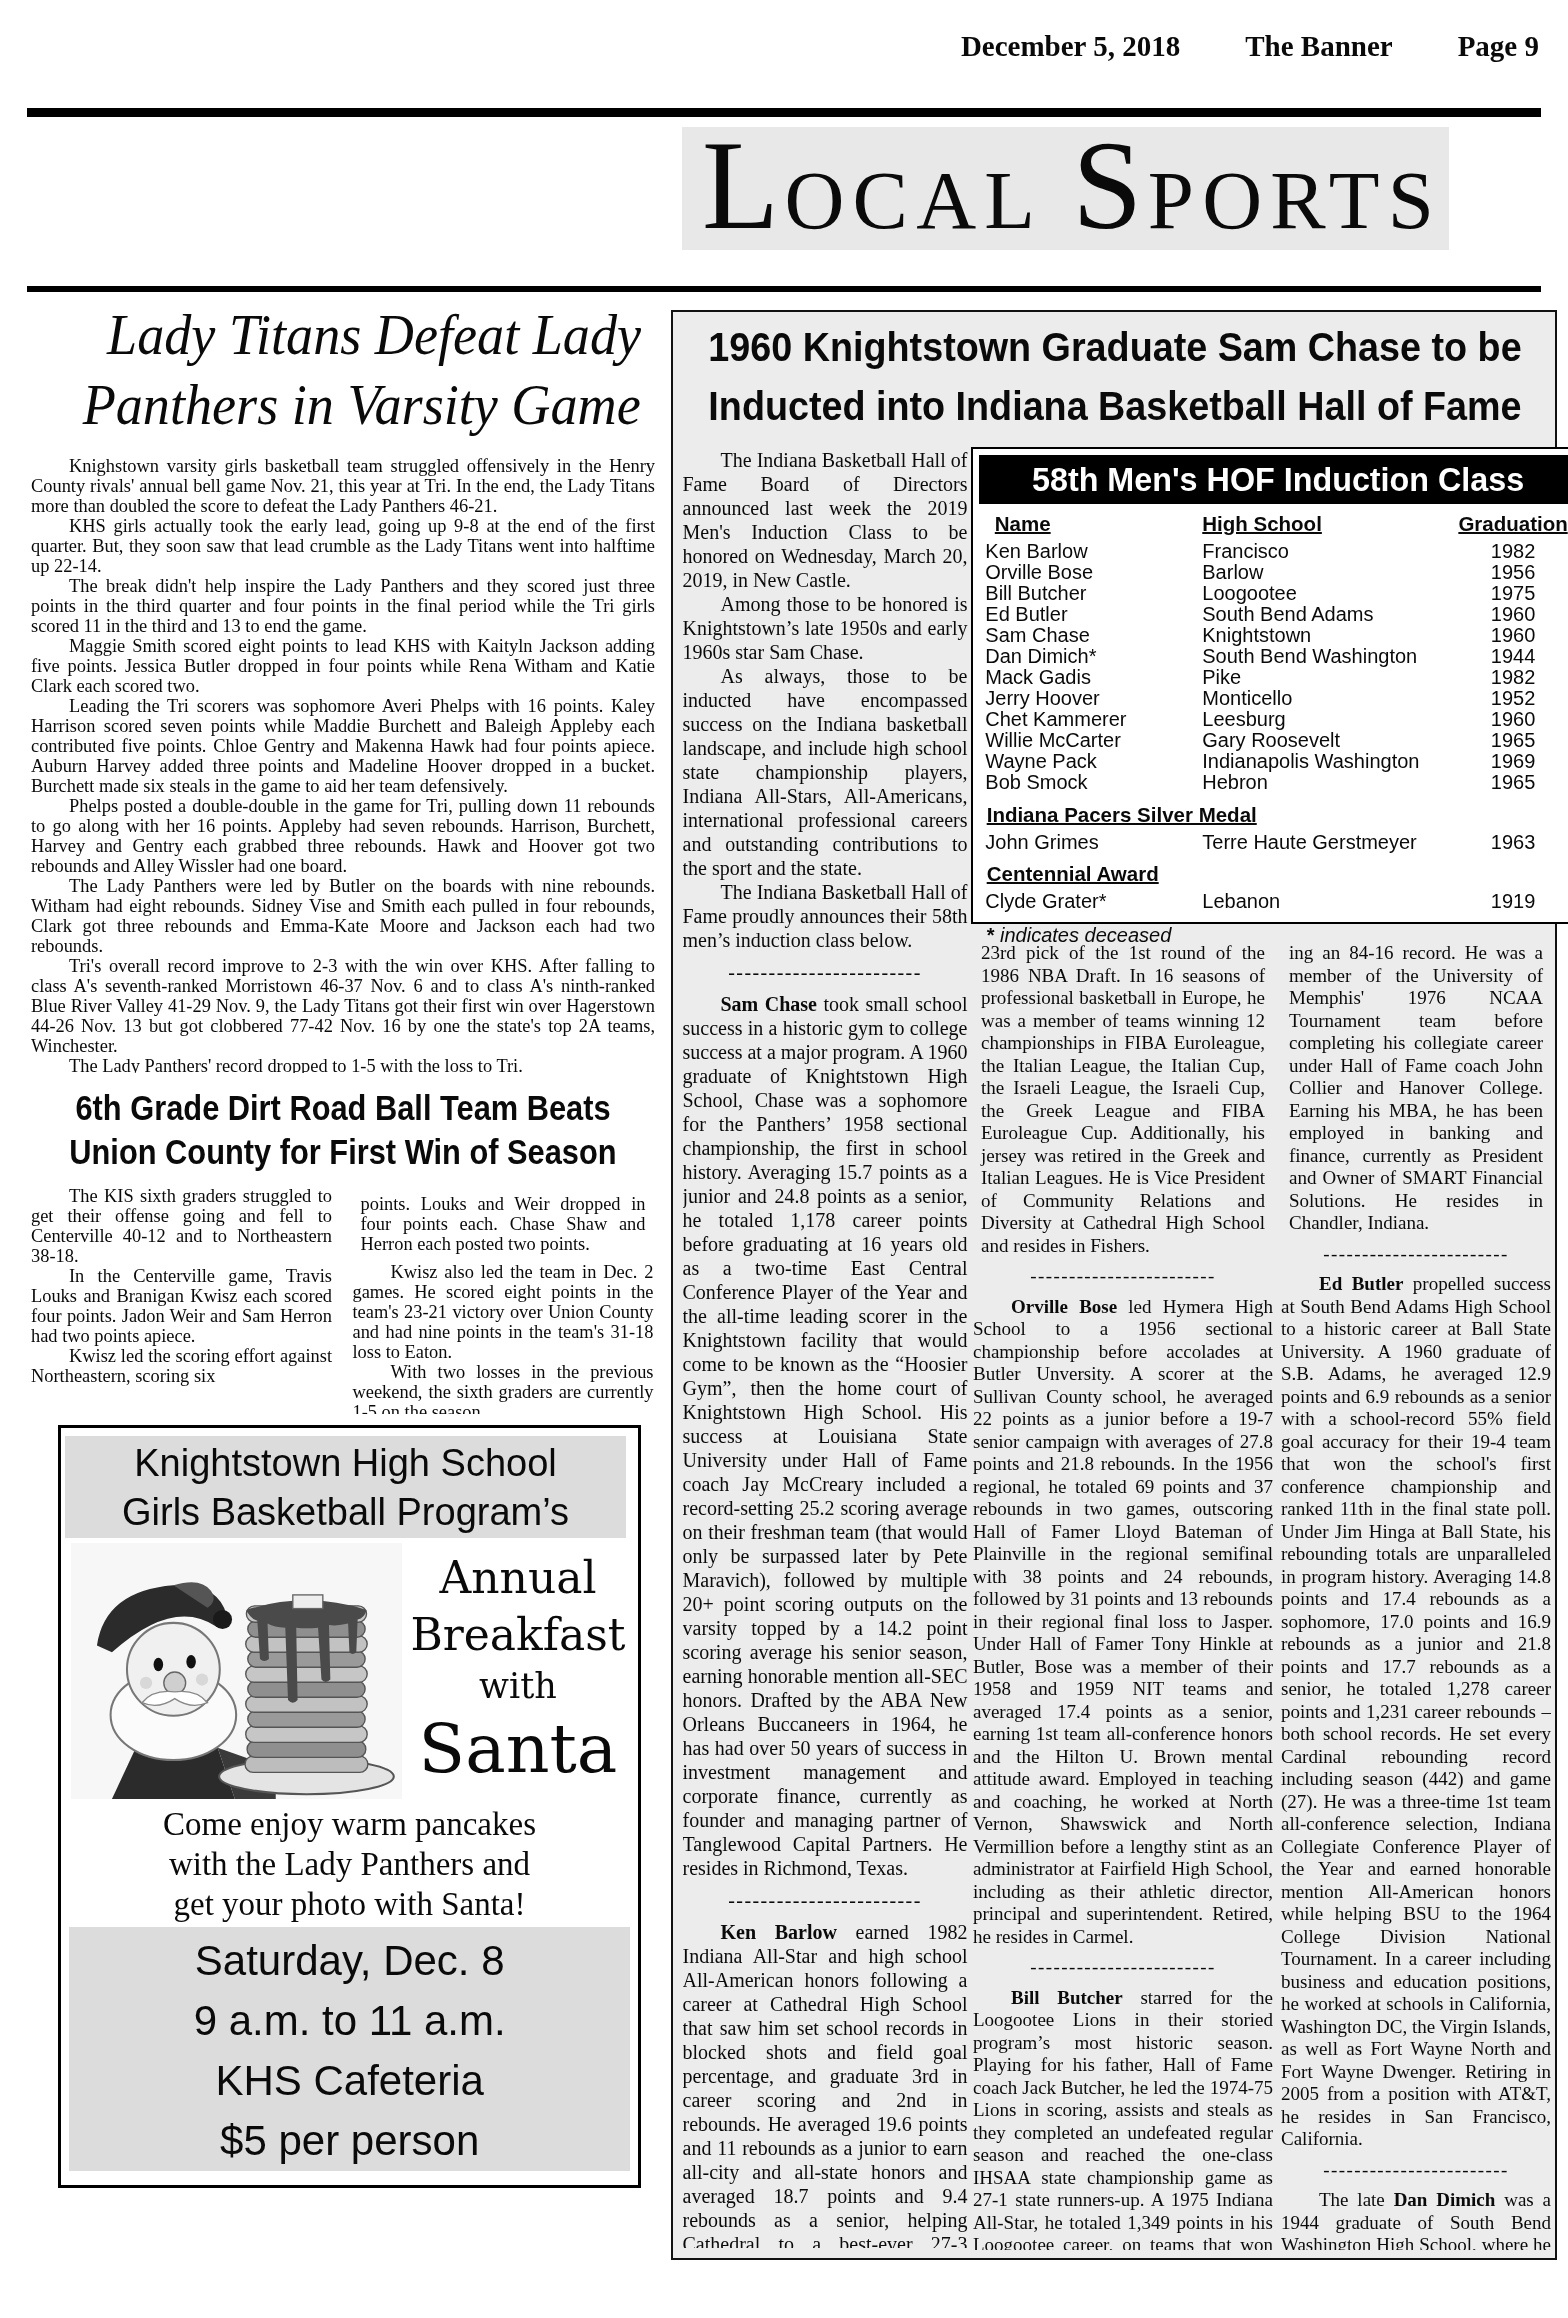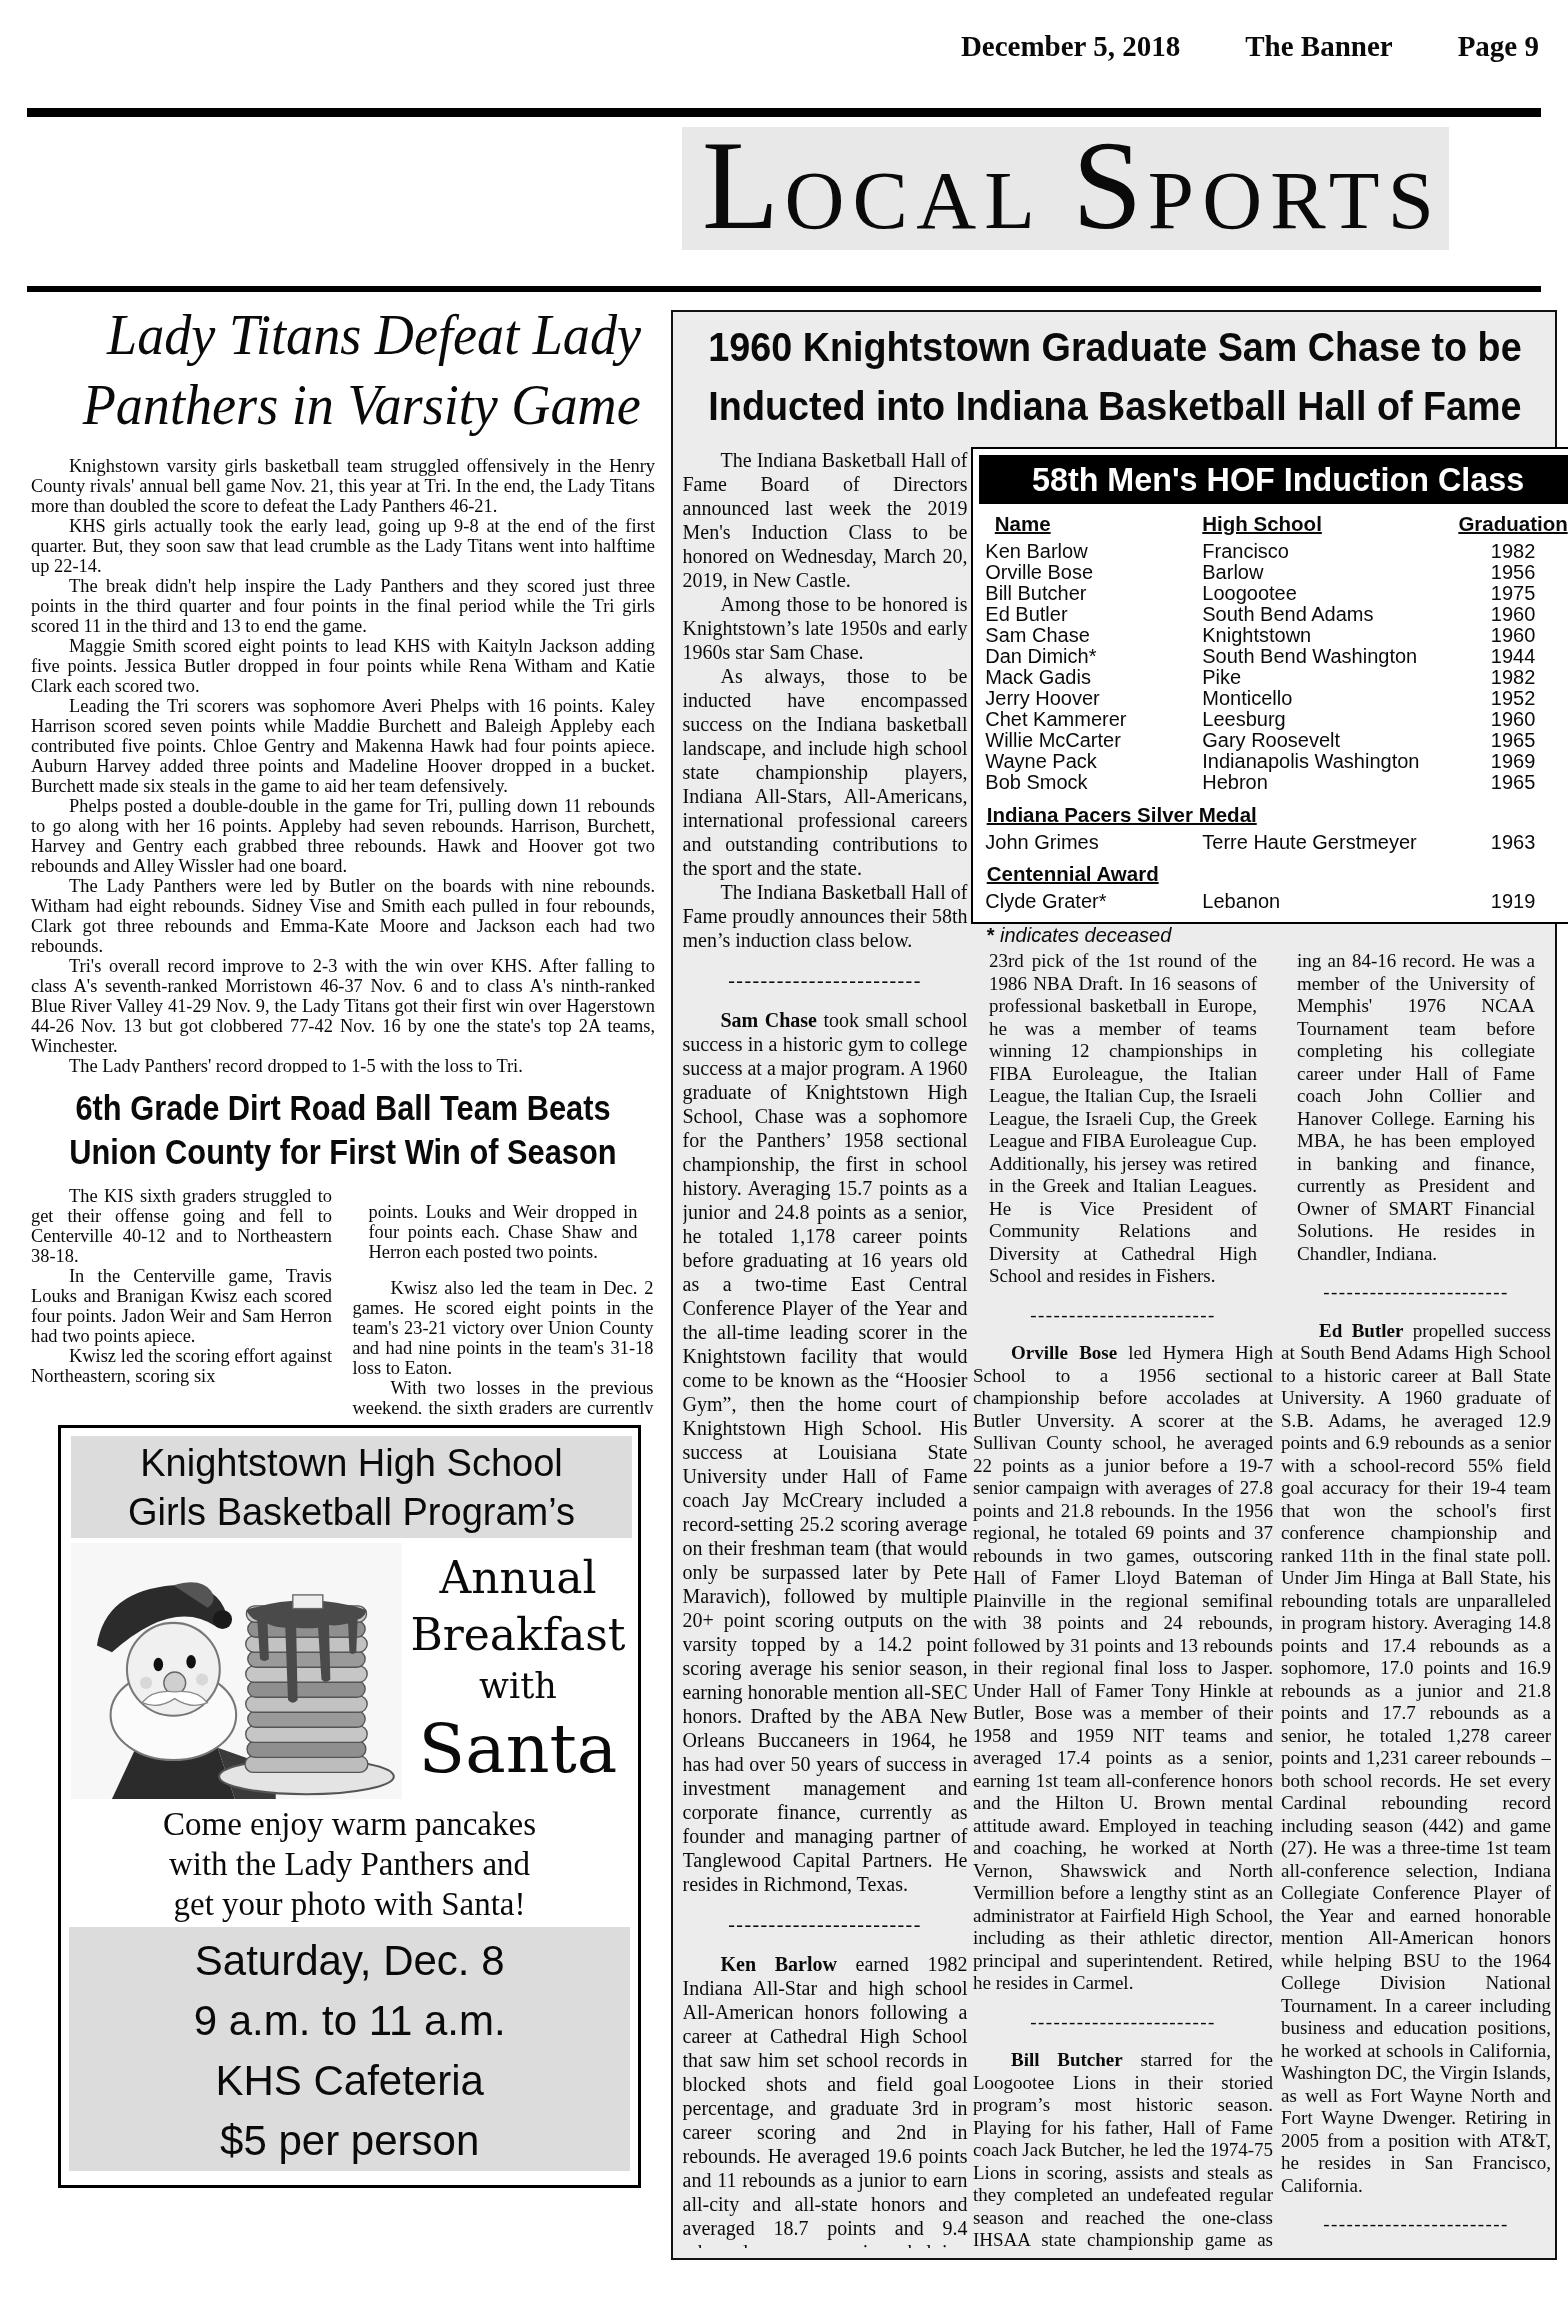--- a/index.html
+++ b/index.html
@@ -22,32 +22,32 @@
 
   
   .lt-section{position:absolute;left:31px;top:300px;width:624px;}
   .lt-headline{text-align:right;font-style:italic;font-size:57px;line-height:70px;overflow:hidden;}
   .cond{display:inline-block;transform-origin:center;white-space:nowrap;}
   .sx95{transform:scaleX(0.95);}
   .sx92{transform:scaleX(0.92);}
   .sx88{transform:scaleX(0.88);}
   .lt-body{margin-top:16.4px;height:617px;overflow:hidden;font-size:18.4px;line-height:20px;text-align:justify;}
   p.para{margin:0;text-indent:38px;font-family:Liberation Serif, serif;}
-  p.noindent{margin:16px;text-indent:0;}
+  p.noindent{margin:8px;text-indent:0;}
 
   .sg-section{position:absolute;left:31px;top:1086px;width:624px;}
   .sg-headline{text-align:center;font-family:"Liberation Sans",sans-serif;font-weight:bold;
                font-size:35px;line-height:44px;}
   .sg-cols{margin-top:12.3px;display:flex;gap:20.5px;height:228px;overflow:hidden;}
   .sg-col{width:301px;font-size:18.4px;line-height:20px;text-align:justify;}
 
   
   .ad-box{position:absolute;left:58px;top:1425px;width:577px;height:757px;border:3.4px solid #000;background:#fff;}
   .ad-gray{background:#dcdcdc;}
-  .ad-header{position:absolute;left:10px;top:8.2px;width:561px;height:102px;text-align:center;
+  .ad-header{position:absolute;left:4px;top:8.2px;width:561px;height:102px;text-align:center;
              font-family:"Liberation Sans",sans-serif;font-size:38px;line-height:49px;padding-top:2.7px;box-sizing:border-box;}
   .ad-mid{position:absolute;left:0;top:115px;width:577px;height:258px;}
   .ad-art{position:absolute;left:9.5px;top:0px;}
   .ad-script{position:absolute;left:344px;top:5.5px;width:226px;text-align:center;
              font-family:"DejaVu Serif",serif;}
   .scr1{font-size:44px;line-height:57px;}
   .scr2{font-size:44px;line-height:57px;}
   .scr3{font-size:35px;line-height:46px;}
   .scr4{font-size:68px;line-height:80px;}
   .ad-pitch{position:absolute;left:0;top:376px;width:577px;text-align:center;

